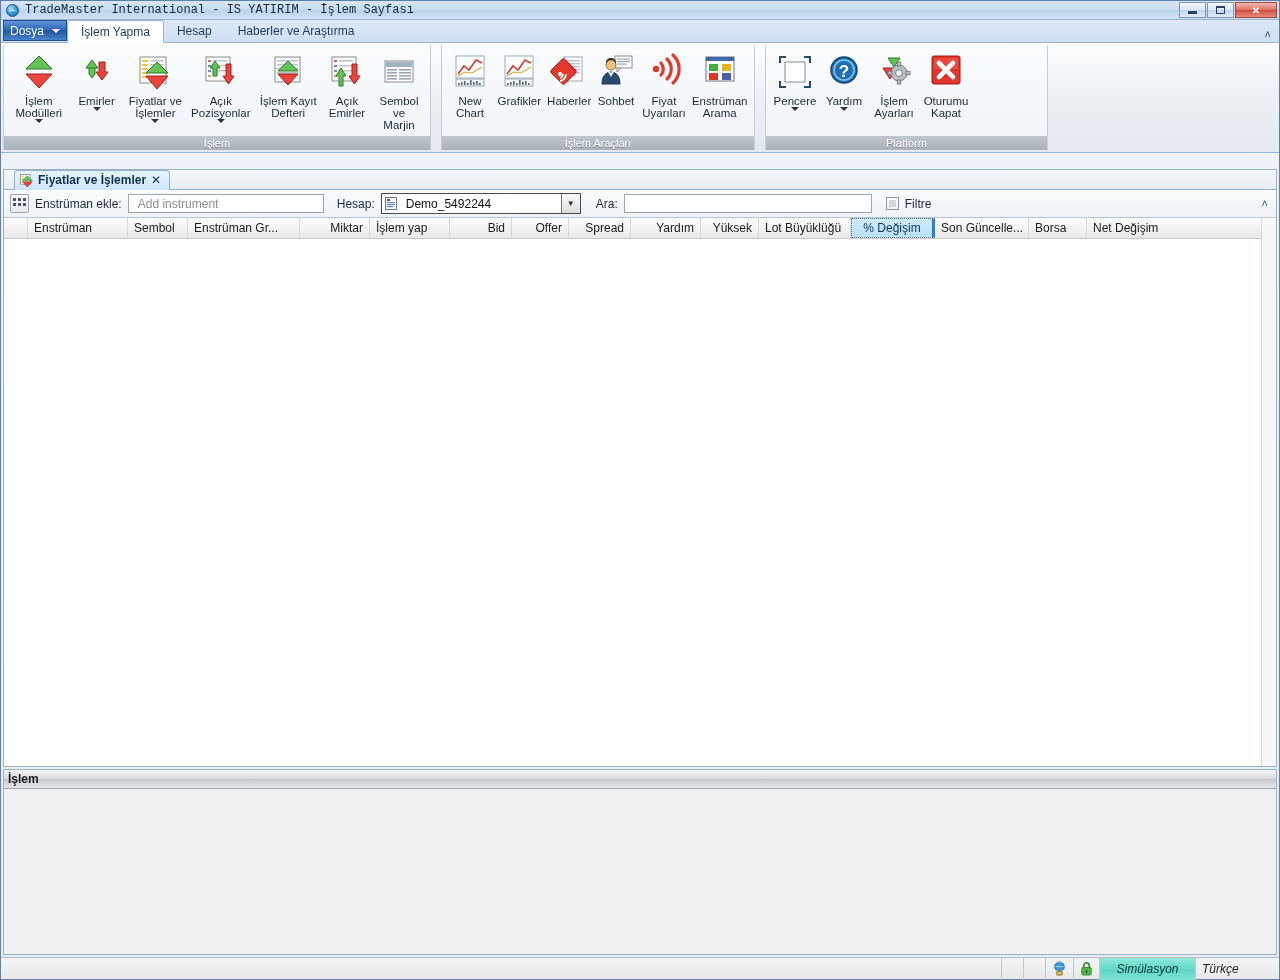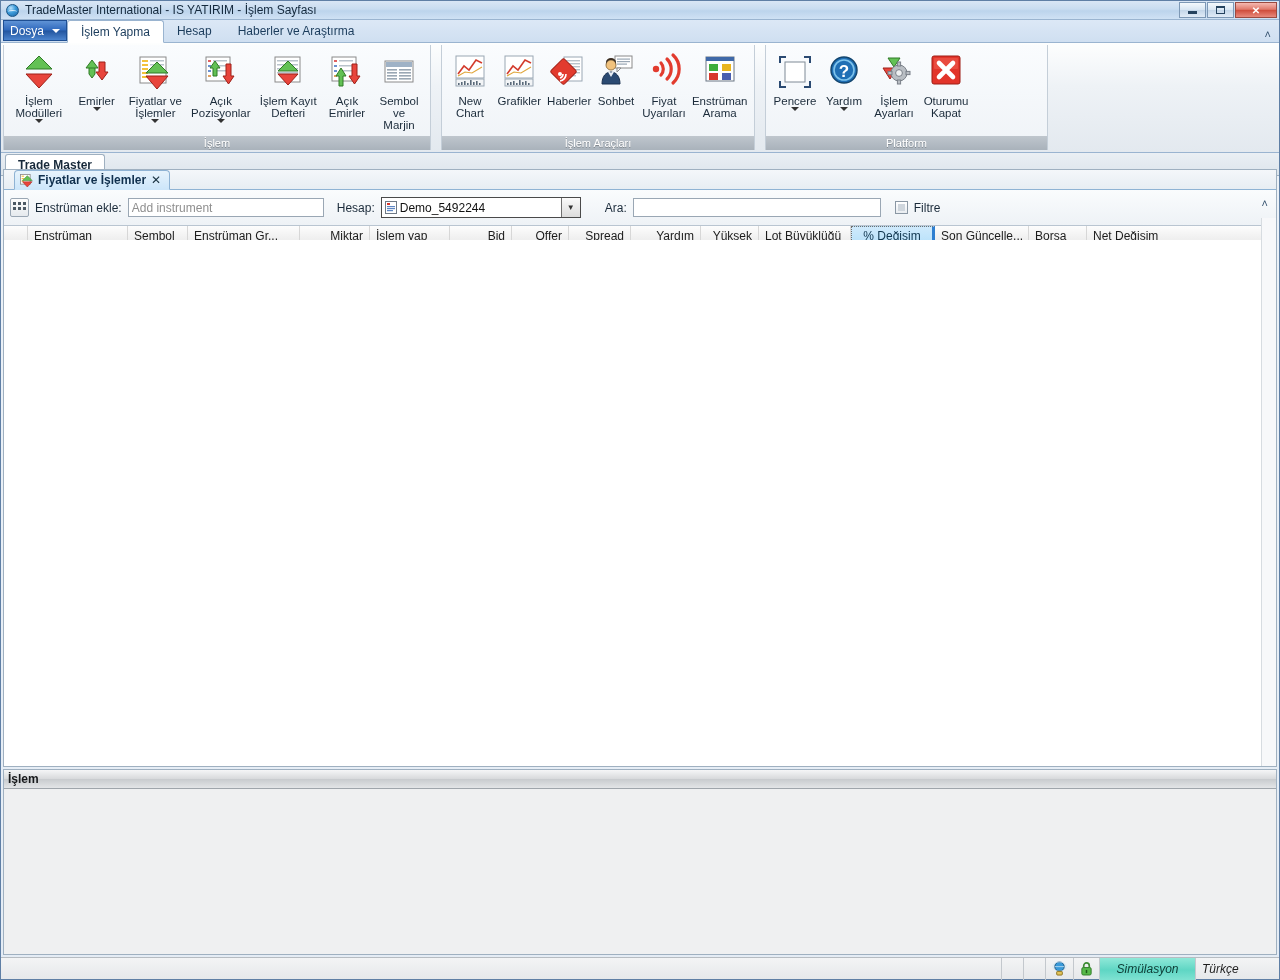--- a/index.html
+++ b/index.html
@@ -20,21 +20,21 @@
     background: linear-gradient(180deg,#d9e6f5 0%,#c8dcf0 45%,#bcd4ec 55%,#cfe1f4 100%);
     border-bottom:1px solid #9ab4d0;
     display:flex; align-items:center; position:relative;
     padding-left:5px;
   }
   .title-globe { width:13px; height:13px; border-radius:50%;
      background: radial-gradient(circle at 35% 30%, #b8e0fb 0%, #3a9ad9 45%, #1c5f9e 100%);
      border:1px solid #1b5585; margin-right:6px; flex:none; position:relative; }
   .title-globe:after{ content:""; position:absolute; left:1px; top:5px; width:9px;height:3px;
      border-top:1px solid rgba(255,255,255,.75); border-radius:50%; }
-  .title-text { font-size:12px; color:#14293d; white-space:nowrap; }
+  .title-text { font-size:12px; color:#14293d; white-space:nowrap;font-family:Liberation Mono, monospace; }
   .wincontrols { position:absolute; right:2px; top:1px; display:flex; gap:1px; }
   .wb { width:27px; height:16px; border:1px solid #7d98b5;
         background:linear-gradient(180deg,#f4f9fd 0%,#d7e5f2 50%,#c3d6e9 51%,#e0ebf7 100%);
         display:flex; align-items:center; justify-content:center; color:#25435f; font-size:10px;}
   .wb.close { width:42px; border-color:#9b4a40;
         background:linear-gradient(180deg,#f5b9b1 0%,#e07a6c 45%,#cf4d3c 52%,#e8897c 100%);
         color:#fff; font-weight:bold; }
   .wb .min-gl { width:9px; height:3px; background:#25435f; margin-top:5px;}
   .wb .max-gl { width:9px; height:8px; border:1px solid #25435f; border-top-width:2px;}
 
@@ -89,31 +89,31 @@
   .doc { position:absolute; left:2px; right:2px; top:168px; bottom:212px; background:#fff;
          border:1px solid #9fb0c0; }
   .doc-tabbar{ height:20px; display:flex; align-items:flex-end; padding-left:10px;
      background:linear-gradient(180deg,#f4f7fa 0%,#e7edf3 100%); border-bottom:1px solid #8fb3d4;}
   .doc-tab { height:20px; padding:0 8px 0 5px; display:flex; align-items:center; gap:5px;
      font-size:12px; font-weight:bold; color:#10304e;
      background:linear-gradient(180deg,#e7f3fc 0%,#cde6fa 100%);
      border:1px solid #8fb3d4; border-bottom-color:#cde6fa; border-radius:4px 4px 0 0; margin-bottom:-1px; }
   .doc-tab .x { font-weight:normal; font-size:12px; color:#17303f; cursor:pointer;}
 
-  .doc-toolbar{ height:36px; display:flex; align-items:center; gap:6px; padding:0 6px;
+  .doc-toolbar{ height:28px; display:flex; align-items:center; gap:6px; padding:0 6px;
      background:linear-gradient(180deg,#fafcfd 0%,#eef2f6 100%);
      border-bottom:1px solid #b9c5d1; position:relative;}
   .grid-btn{ width:19px;height:19px; border:1px solid #9aa7b4; border-radius:2px;
      background:linear-gradient(180deg,#fdfdfd,#e6eaee); display:flex;align-items:center;justify-content:center;}
   .tb-label{ font-size:12px; color:#1b2b3a; }
   .tb-input{ height:19px; border:1px solid #9aa7b4; background:#fff; font-size:12px;
-     color:#2b2b2b; padding:0 3px; display:flex; align-items:center;}
+     color:#2b2b2b; padding:0 9px; display:flex; align-items:center;}
   .tb-input.ph { color:#8f8f8f; }
   .tb-combo{ height:21px; border:1px solid #4a4a4a; background:#fff; display:flex; align-items:center;
-     padding:0 0 0 3px; gap:3px; font-size:12px; color:#111;}
+     padding:0 0 0 3px; gap:9px; font-size:12px; color:#111;}
   .tb-combo .arrow{ margin-left:auto; width:19px; height:19px; border-left:1px solid #707070;
      background:linear-gradient(180deg,#fafafa,#dcdcdc); display:flex;align-items:center;justify-content:center;}
   .chk{ width:13px;height:13px;border:1px solid #8a97a4; background:linear-gradient(180deg,#fff,#e9edf1);
      display:inline-block; position:relative;}
   .chk:after{content:"";position:absolute;inset:2px;background:#cfd6dd;}
   .tb-collapse{ position:absolute; right:8px; top:7px; font-size:11px; color:#33506d;}
 
   .grid-head{ height:21px; display:flex; align-items:stretch;
      background:linear-gradient(180deg,#fdfdfd 0%,#f1f1f1 55%,#e9e9e9 100%);
      border-bottom:1px solid #c8c8c8; font-size:12px; color:#1c1c1c;}
@@ -496,25 +496,20 @@
           <div class="lbl">Oturumu
 Kapat</div>
         </div>
 
       </div>
       <div class="rgroup-title">Platform</div>
     </div>
 
   </div>
 
-  <div class="ws-tabbar">
-    <div class="ws-tab">
-      <span>Trade Master</span>
-    </div>
-  </div>
 
   <div class="doc">
 
     <div class="doc-tabbar">
       <div class="doc-tab">
         <span>
           <svg width="13" height="13" viewBox="0 0 16 16">
             <rect x="0.5" y="0.5" width="12" height="12" fill="#fff" stroke="#8a8a8a"></rect>
             <rect x="2" y="2" width="3" height="1.4" fill="#f3c13a"></rect>
               <rect x="2" y="5" width="3" height="1.4" fill="#f3c13a"></rect>
@@ -554,21 +549,21 @@
                 <rect x="2" y="7" width="8" height="1.2"></rect>
                 <rect x="2" y="9" width="6" height="1.2"></rect>
               </g>
           </svg>
         </span>
         <span>Demo_5492244</span>
         <span class="arrow">
           <span style="font-size:8px;color:#333">▼</span>
         </span>
       </div>
-      <span class="tb-label" style="margin-left:18px">Ara:</span>
+      <span class="tb-label" style="margin-left:9px">Ara:</span>
       <div class="tb-input" style="width:248px"></div>
       <span class="chk" style="margin-left:8px"></span>
       <span class="tb-label">Filtre</span>
       <span class="tb-collapse">˄</span>
     </div>
 
     <div class="grid-head">
       <div class="gh" style="width:24px;border-right:1px solid #d7d7d7"></div>
       <div class="gh" style="width:100px">Enstrüman</div>
       <div class="gh" style="width:60px">Sembol</div>

